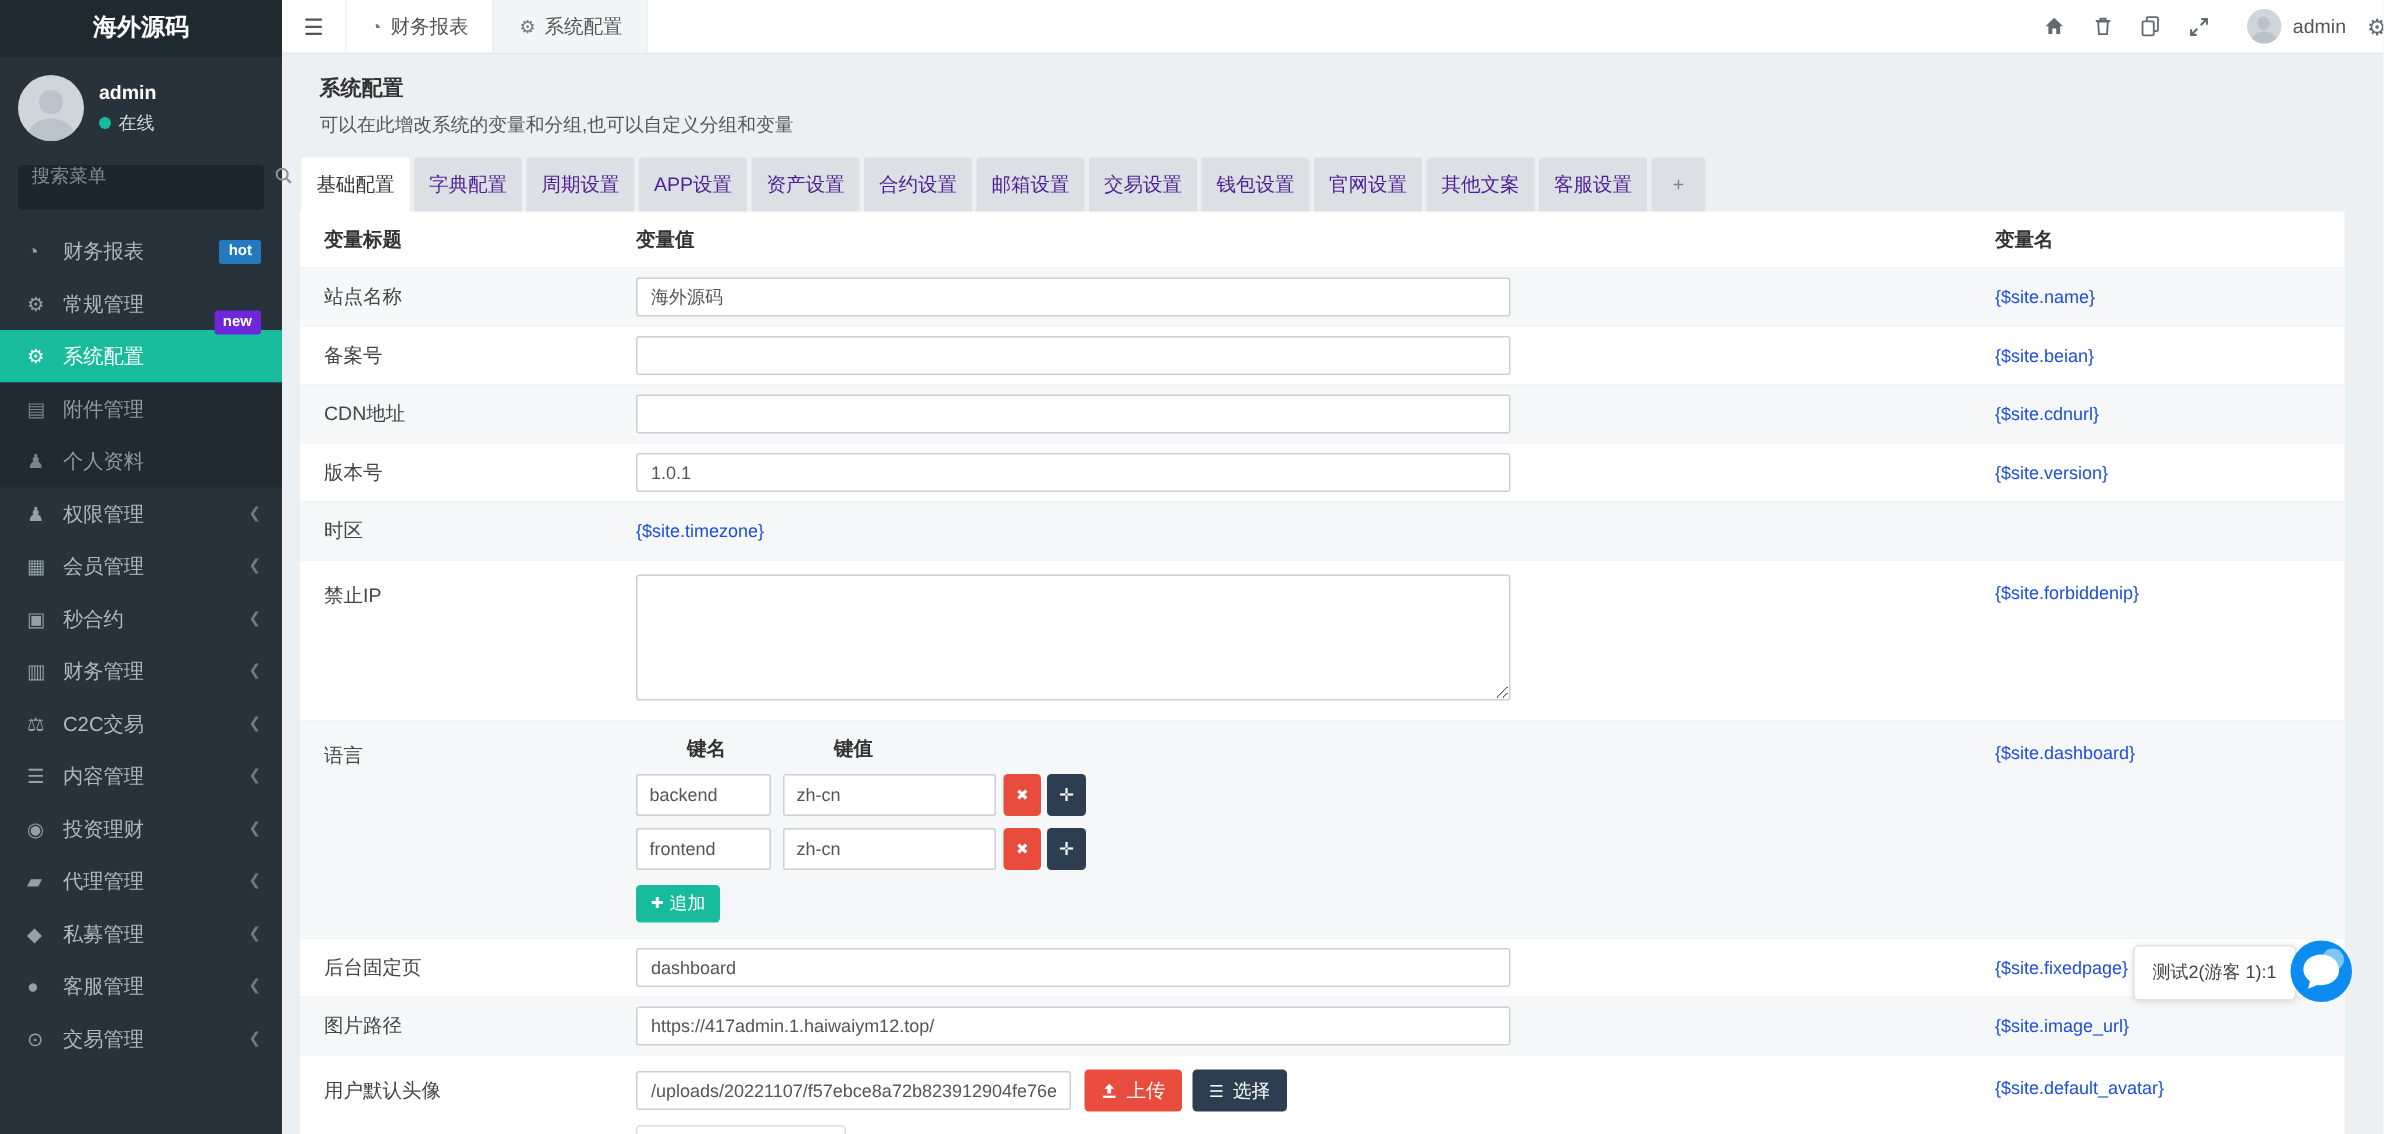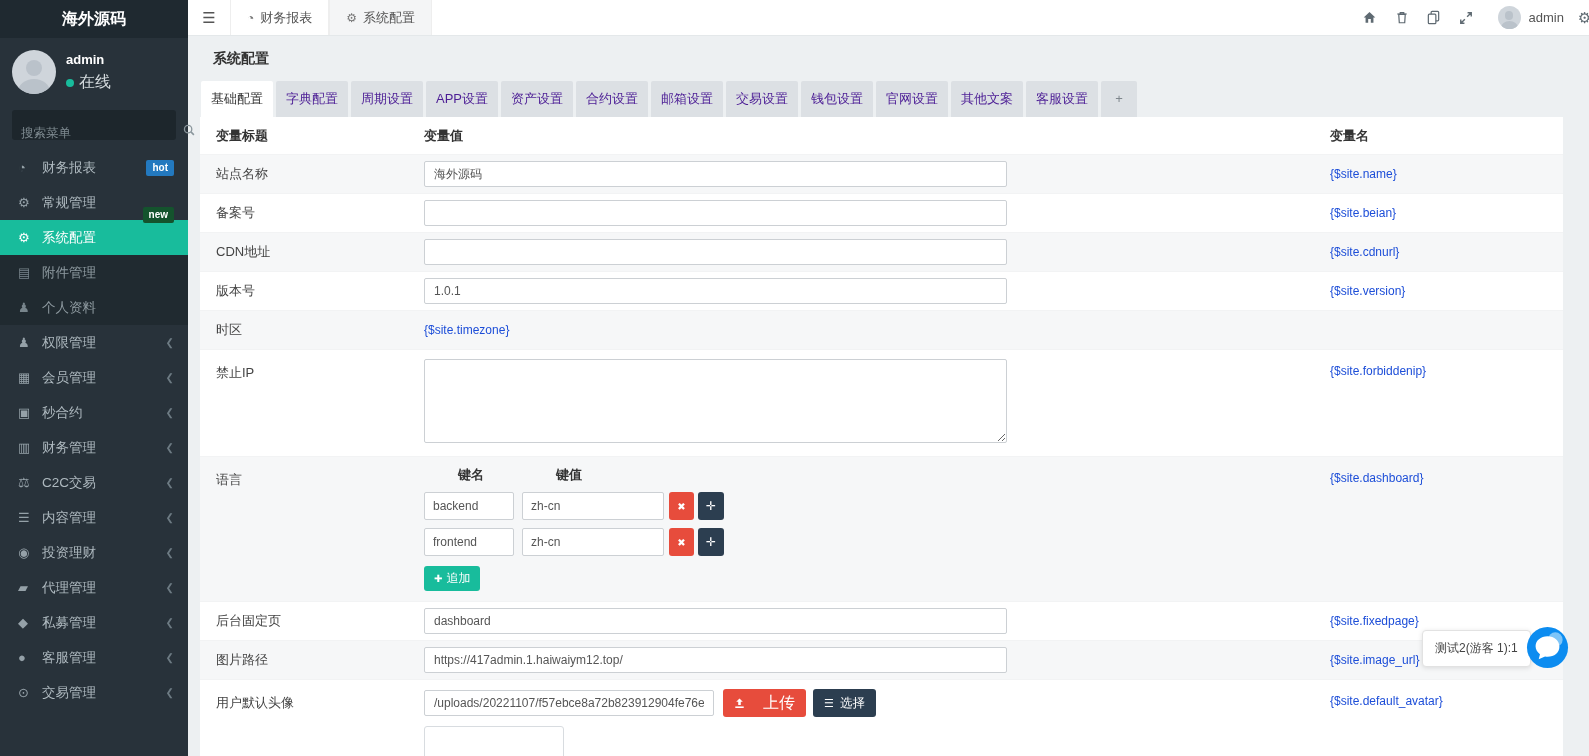--- a/index.html
+++ b/index.html
@@ -10,36 +10,36 @@
   }
   
   .sidebar { position:absolute; left:0; top:0; width:188px; height:756px; background:#28323a; z-index:5; }
   .logo { height:38px; line-height:38px; text-align:center; color:#fff; font-size:16px; font-weight:bold; background:#1f2930; }
   .user-panel { display:flex; padding:12px 12px 10px 12px; align-items:center; }
   .avatar { width:44px; height:44px; border-radius:50%; background:#cfd5db; position:relative; overflow:hidden; flex:none; }
   .avatar::before { content:""; position:absolute; left:50%; top:22%; width:38%; height:38%; margin-left:-19%; border-radius:50%; background:#bac2ca; }
   .avatar::after { content:""; position:absolute; left:50%; top:66%; width:74%; height:60%; margin-left:-37%; border-radius:50%; background:#bac2ca; }
   .user-meta { margin-left:10px; }
   .user-name { color:#fff; font-weight:bold; font-size:13px; }
-  .user-status { color:#d3d9dc; font-size:16px; margin-top:5px; }
+  .user-status { color:#d3d9dc; font-size:12px; margin-top:5px; }
   .dot { display:inline-block; width:8px; height:8px; border-radius:50%; background:#18bc9c; margin-right:5px; }
-  .search-box { margin:6px 12px 10px 12px; height:30px; background:#1d262c; border-radius:3px; display:flex; align-items:flex-end; padding:0 9px; }
+  .search-box { margin:6px 12px 10px 12px; height:30px; background:#1d262c; border-radius:3px; display:flex; align-items:flex-start; padding:0 9px; }
   .search-box input { flex:1; background:transparent; border:none; outline:none; color:#c7ced2; font-size:12.5px; font-family:inherit; }
   .search-box input::placeholder { color:#7f8b91; }
   .menu { margin-top:4px; }
   .menu-item { height:35px; display:flex; align-items:center; padding:0 14px 0 18px; color:#aeb9bf; cursor:pointer; font-size:13.5px; }
   .menu-item .mi-icon { width:24px; font-size:13px; color:#95a1a8; flex:none; }
   .menu-item .mi-label { flex:1; }
   .menu-item.sub { background:#202a30; color:#8e9aa0; }
   .menu-item.sub .mi-icon { color:#78858c; }
   .menu-item.active { background:#18bc9c; color:#fff; }
   .menu-item.active .mi-icon { color:#fff; }
   .badge { font-size:10px; font-weight:bold; color:#fff; border-radius:2px; padding:2px 6px 3px 6px; }
   .badge.hot { background:#2379bf; }
-  .badge.new { background:#14532d;margin-top:24px; }
+  .badge.new { background:#6d28d9;margin-top:24px; }
   .chev { color:#6d7b83; font-size:10px; }
   
   .main { position:absolute; left:188px; top:0; width:1401px; height:756px; }
   .topbar { height:36px; background:#fff; border-bottom:1px solid #e4e8ea; display:flex; align-items:stretch; overflow:hidden; }
   .burger { width:42px; display:flex; align-items:center; justify-content:center; color:#555; font-size:15px; cursor:pointer; }
   .nav-tab { display:flex; align-items:center; gap:6px; padding:0 16px; font-size:13px; color:#555; border-right:1px solid #eee; border-left:1px solid #eee; cursor:pointer; }
   .nav-tab .t-icon { color:#777; font-size:12px; }
   .nav-tab.active { background:#f4f5f6; }
   .topbar-right { margin-left:auto; display:flex; align-items:center; }
   .tb-icon { width:32px; height:36px; display:flex; align-items:center; justify-content:center; cursor:pointer; }
@@ -72,21 +72,21 @@
   .kv-head { display:flex; font-weight:bold; color:#333; font-size:13px; margin-bottom:8px;margin-left:34px; }
   .kv-head .k { width:98px; }
   .kv-row { display:flex; align-items:flex-end; margin-bottom:8px; }
   .kv-key { width:90px; height:28px; border:1px solid #ccd0d4; border-radius:2px; padding:0 8px; font-size:12px; color:#555; font-family:inherit; outline:none; }
   .kv-val { width:142px; height:28px; border:1px solid #ccd0d4; border-radius:2px; padding:0 8px; font-size:12px; color:#555; font-family:inherit; outline:none; margin-left:8px; }
   .btn { border:none; color:#fff; border-radius:3px; cursor:pointer; font-family:inherit; display:inline-flex; align-items:center; justify-content:center; }
   .btn-del { width:25px; height:28px; background:#e74c3c; font-size:10px; margin-left:5px; }
   .btn-move { width:26px; height:28px; background:#2c3e50; font-size:12px; margin-left:4px; }
   .btn-append { height:25px; background:#18bc9c; font-size:12px; padding:0 10px; gap:4px; margin-top:2px; }
   .btn-append .ap-ic { font-size:10px; }
-  .btn-upload { height:28px; background:#e74c3c; font-size:16px; padding:0 11px; gap:18px; margin-left:9px; }
+  .btn-upload { height:28px; background:#e74c3c; font-size:13px; padding:0 11px; gap:6px; margin-left:9px; }
   .btn-choose { height:28px; background:#2c3e50; font-size:12.5px; padding:0 11px; gap:6px; margin-left:7px; }
   .btn-choose .li { font-size:11px; }
   .val-flex { display:flex; align-items:center; }
   .short { width:290px; }
   .preview-box { width:140px; height:72px; border:1px solid #d8dce0; border-radius:3px; margin-top:9px; display:flex; align-items:center; justify-content:center; }
   
   .chat-tip { position:absolute; left:1422px; top:630px; background:#fff; border:1px solid #e2e2e2; border-radius:4px; box-shadow:0 1px 5px rgba(0,0,0,.12); padding:9px 12px; font-size:12px; color:#444; z-index:20; }
   .chat-tip::after { content:""; position:absolute; right:-6px; top:11px; width:10px; height:10px; background:#fff; border-right:1px solid #e2e2e2; border-top:1px solid #e2e2e2; transform:rotate(45deg); }
   .chat-btn { position:absolute; left:1526px; top:626px; width:43px; height:43px; cursor:pointer; z-index:21; }
 </style>
@@ -228,20 +228,21 @@
         <div class="avatar small"></div>
         <span class="tb-user-name">admin</span>
       </div>
       <div class="tb-gear">⚙</div>
     </div>
   </div>
 
   <div class="content">
     <div class="page-head">
       <div class="page-title">系统配置</div>
+      <div class="page-sub">可以在此增改系统的变量和分组,也可以自定义分组和变量</div>
     </div>
 
     <div class="cfg-tabs">
       <div class="cfg-tab active">基础配置</div>
       <div class="cfg-tab">字典配置</div>
       <div class="cfg-tab">周期设置</div>
       <div class="cfg-tab">APP设置</div>
       <div class="cfg-tab">资产设置</div>
       <div class="cfg-tab">合约设置</div>
       <div class="cfg-tab">邮箱设置</div>

